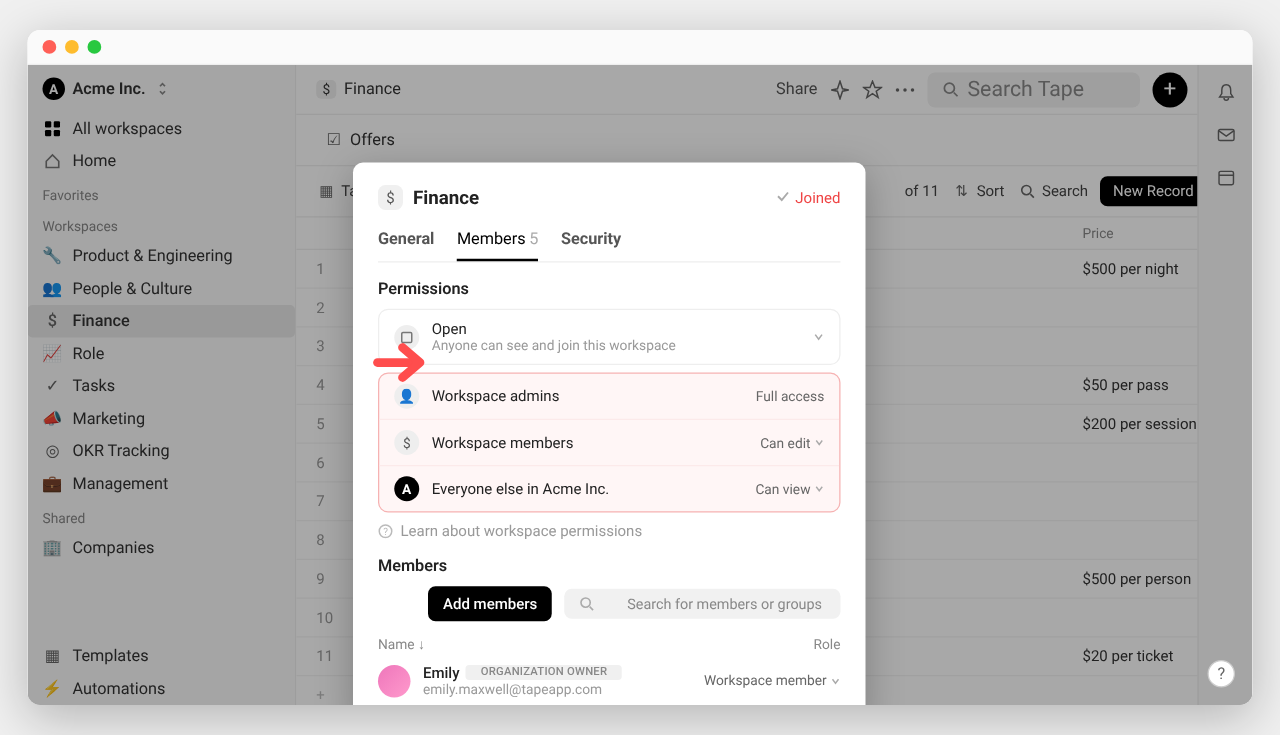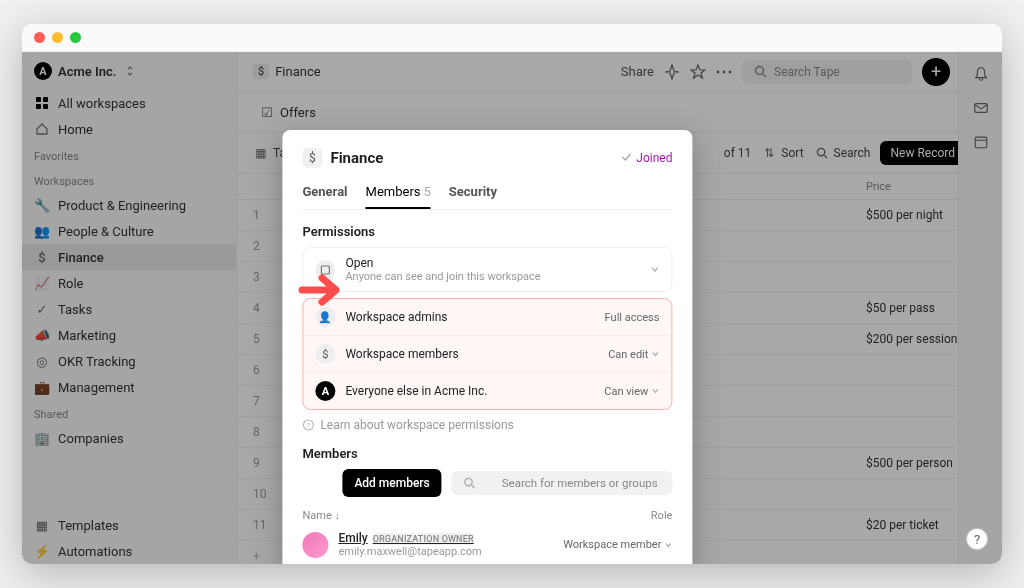--- a/index.html
+++ b/index.html
@@ -23,21 +23,21 @@
 .side-top { display: flex; align-items: center; gap: 6px; padding: 10px 12px; font-weight: 600; }
 .side-top .logo { width: 18px; height: 18px; background: #000; color: #fff; border-radius: 50%; display: flex; align-items: center; justify-content: center; font-size: 11px; font-weight: 700; }
 .side-icon { width: 16px; height: 16px; display: inline-flex; align-items: center; justify-content: center; color: #666; }
 
 
 .main { flex: 1; display: flex; flex-direction: column; background: #fff; position: relative; }
 .topbar { height: 40px; display: flex; align-items: center; padding: 0 16px; gap: 10px; border-bottom: 1px solid #eee; font-size: 13px; }
 .topbar .crumb { display: flex; align-items: center; gap: 6px; color: #333; }
 .topbar .spacer { flex: 1; }
 .topbar .pill { color: #555; display: flex; align-items: center; gap: 6px; }
-.search-box { display: flex; align-items: center; gap: 6px; background: #f1f1f1; border-radius: 6px; padding: 4px 10px; color: #888; font-size: 12px; width: 170px; }
+.search-box { display: flex; align-items: center; gap: 6px; background: #f1f1f1; border-radius: 6px; padding: 4px 10px; color: #888; font-size: 17px; width: 170px; }
 .add-btn { width: 28px; height: 28px; border-radius: 50%; background: #000; color: #fff; display: flex; align-items: center; justify-content: center; font-size: 18px; }
 .avatar { width: 26px; height: 26px; border-radius: 50%; background: linear-gradient(135deg,#f7c,#fa9); }
 .ic { width: 16px; height: 16px; display: inline-flex; align-items: center; justify-content: center; color: #666; }
 
 .rightrail { position: absolute; right: 0; top: 0; bottom: 0; width: 44px; background: #fafafa; border-left: 1px solid #eee; display: flex; flex-direction: column; align-items: center; padding-top: 14px; gap: 18px; }
 
 .subhead { display: flex; align-items: center; padding: 8px 16px; gap: 14px; border-bottom: 1px solid #eee; font-size: 13px; }
 .subhead .tab { display: flex; align-items: center; gap: 5px; padding: 4px 6px; color: #333; }
 
 .toolbar { display: flex; align-items: center; padding: 8px 16px; gap: 10px; font-size: 12px; border-bottom: 1px solid #eee; }
@@ -57,21 +57,21 @@
 .trow .c3 { width: 120px; }
 
 
 .overlay { position: absolute; inset: 0; background: rgba(0,0,0,.34); }
 
 
 .modal { position: absolute; top: 78px; left: 50%; transform: translateX(-56%); width: 410px; background: #fff; border-radius: 8px; box-shadow: 0 8px 30px rgba(0,0,0,.25); padding: 18px 20px 12px; z-index: 10; font-size: 13px; color: #222; }
 .modal-hd { display: flex; align-items: center; gap: 8px; }
 .modal-hd .sq { width: 20px; height: 20px; border-radius: 6px; background: #f0f0f0; display: flex; align-items: center; justify-content: center; font-size: 12px; color: #555; }
 .modal-hd .title { font-weight: 700; font-size: 15px; }
-.modal-hd .joined { margin-left: auto; color: #a21caf; font-size: 12px; display: flex; gap: 4px; }
+.modal-hd .joined { margin-left: auto; color: #ef4444; font-size: 12px; display: flex; gap: 4px; }
 .modal-tabs { display: flex; gap: 18px; border-bottom: 1px solid #eee; margin-top: 10px; }
 .modal-tabs .mt { padding: 6px 0 8px; color: #555; font-size: 13px; font-weight: bold; }
 .modal-tabs .mt.active { color: #000; font-weight: 400; border-bottom: 2px solid #000; }
 .modal-tabs .count { color: #aaa; margin-left: 3px; }
 .section-title { font-weight: 600; margin: 14px 0 8px; font-size: 13px; }
 .perm-card { border: 1px solid #eee; border-radius: 8px; overflow: hidden; }
 .perm-card.hl { border: 1px solid #f6b2b2; background: #fff6f6; }
 .prow { display: flex; align-items: center; gap: 10px; padding: 8px 12px; }
 .prow + .prow { border-top: 1px solid #fceaea; }
 .prow .pi { width: 20px; height: 20px; border-radius: 50%; display: flex; align-items: center; justify-content: center; font-size: 11px; background: #eee; color: #555; }
@@ -81,22 +81,22 @@
 .learn { color: #999; font-size: 12px; margin-top: 8px; display: flex; gap: 6px; align-items: center; }
 .mem-bar { display: flex; align-items: center; gap: 10px; margin-top: 6px; padding-left: 40px; }
 .btn-add { background: #000; color: #fff; border: none; border-radius: 6px; padding: 7px 12px; font-size: 12px; font-weight: 500; }
 .mem-search { flex: 1; }
 .mem-search .search-box { width: 100%; font-size: 11.5px; gap: 24px; }
 .mem-head { display: flex; font-size: 11px; color: #888; margin-top: 10px; padding: 2px 0; }
 .mem-head .n { flex: 1; }
 .mem-row { display: flex; align-items: center; gap: 10px; padding: 7px 0; }
 .mem-row .av { width: 26px; height: 26px; border-radius: 50%; background: #ccc; flex-shrink: 0; }
 .mem-row .mm { flex: 1; }
-.mem-row .nm { font-size: 12px; font-weight: 500; display: flex; gap: 5px; align-items: flex-end; text-decoration: underline; }
-.mem-row .badge { font-size: 9px; background: #f0f0f0; color: #888; border-radius: 3px; padding: 1px 0; letter-spacing: .02em; }
+.mem-row .nm { font-size: 12px; font-weight: 500; display: flex; gap: 5px; align-items: center; }
+.mem-row .badge { font-size: 9px; background: #f0f0f0; color: #888; border-radius: 3px; padding: 1px 12px; letter-spacing: .02em; }
 .mem-row .em { font-size: 11px; color: #999; }
 .mem-row .role { font-size: 11px; color: #666; display: flex; gap: 3px; align-items: center; }
 
 
 .arrow { position: absolute; top: 220px; left: 276px; z-index: 20; color: #ff4d4d; }
 
 .help { position: absolute; right: 14px; bottom: 14px; width: 22px; height: 22px; border: 1px solid #ccc; border-radius: 50%; display: flex; align-items: center; justify-content: center; font-size: 13px; color: #666; background: #fff; z-index: 5; }
 
 svg { display: block; }
 </style>

